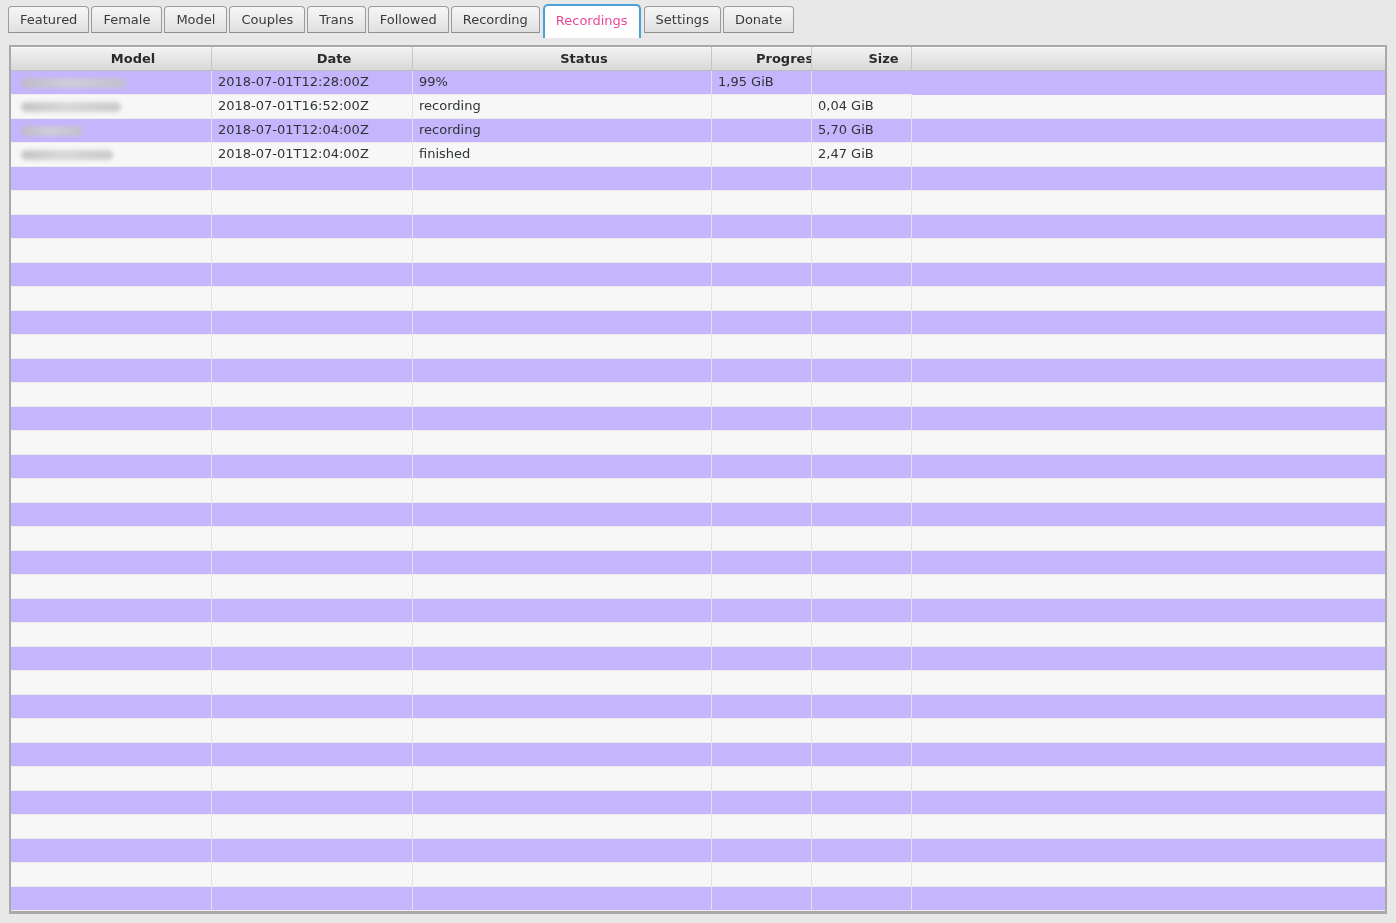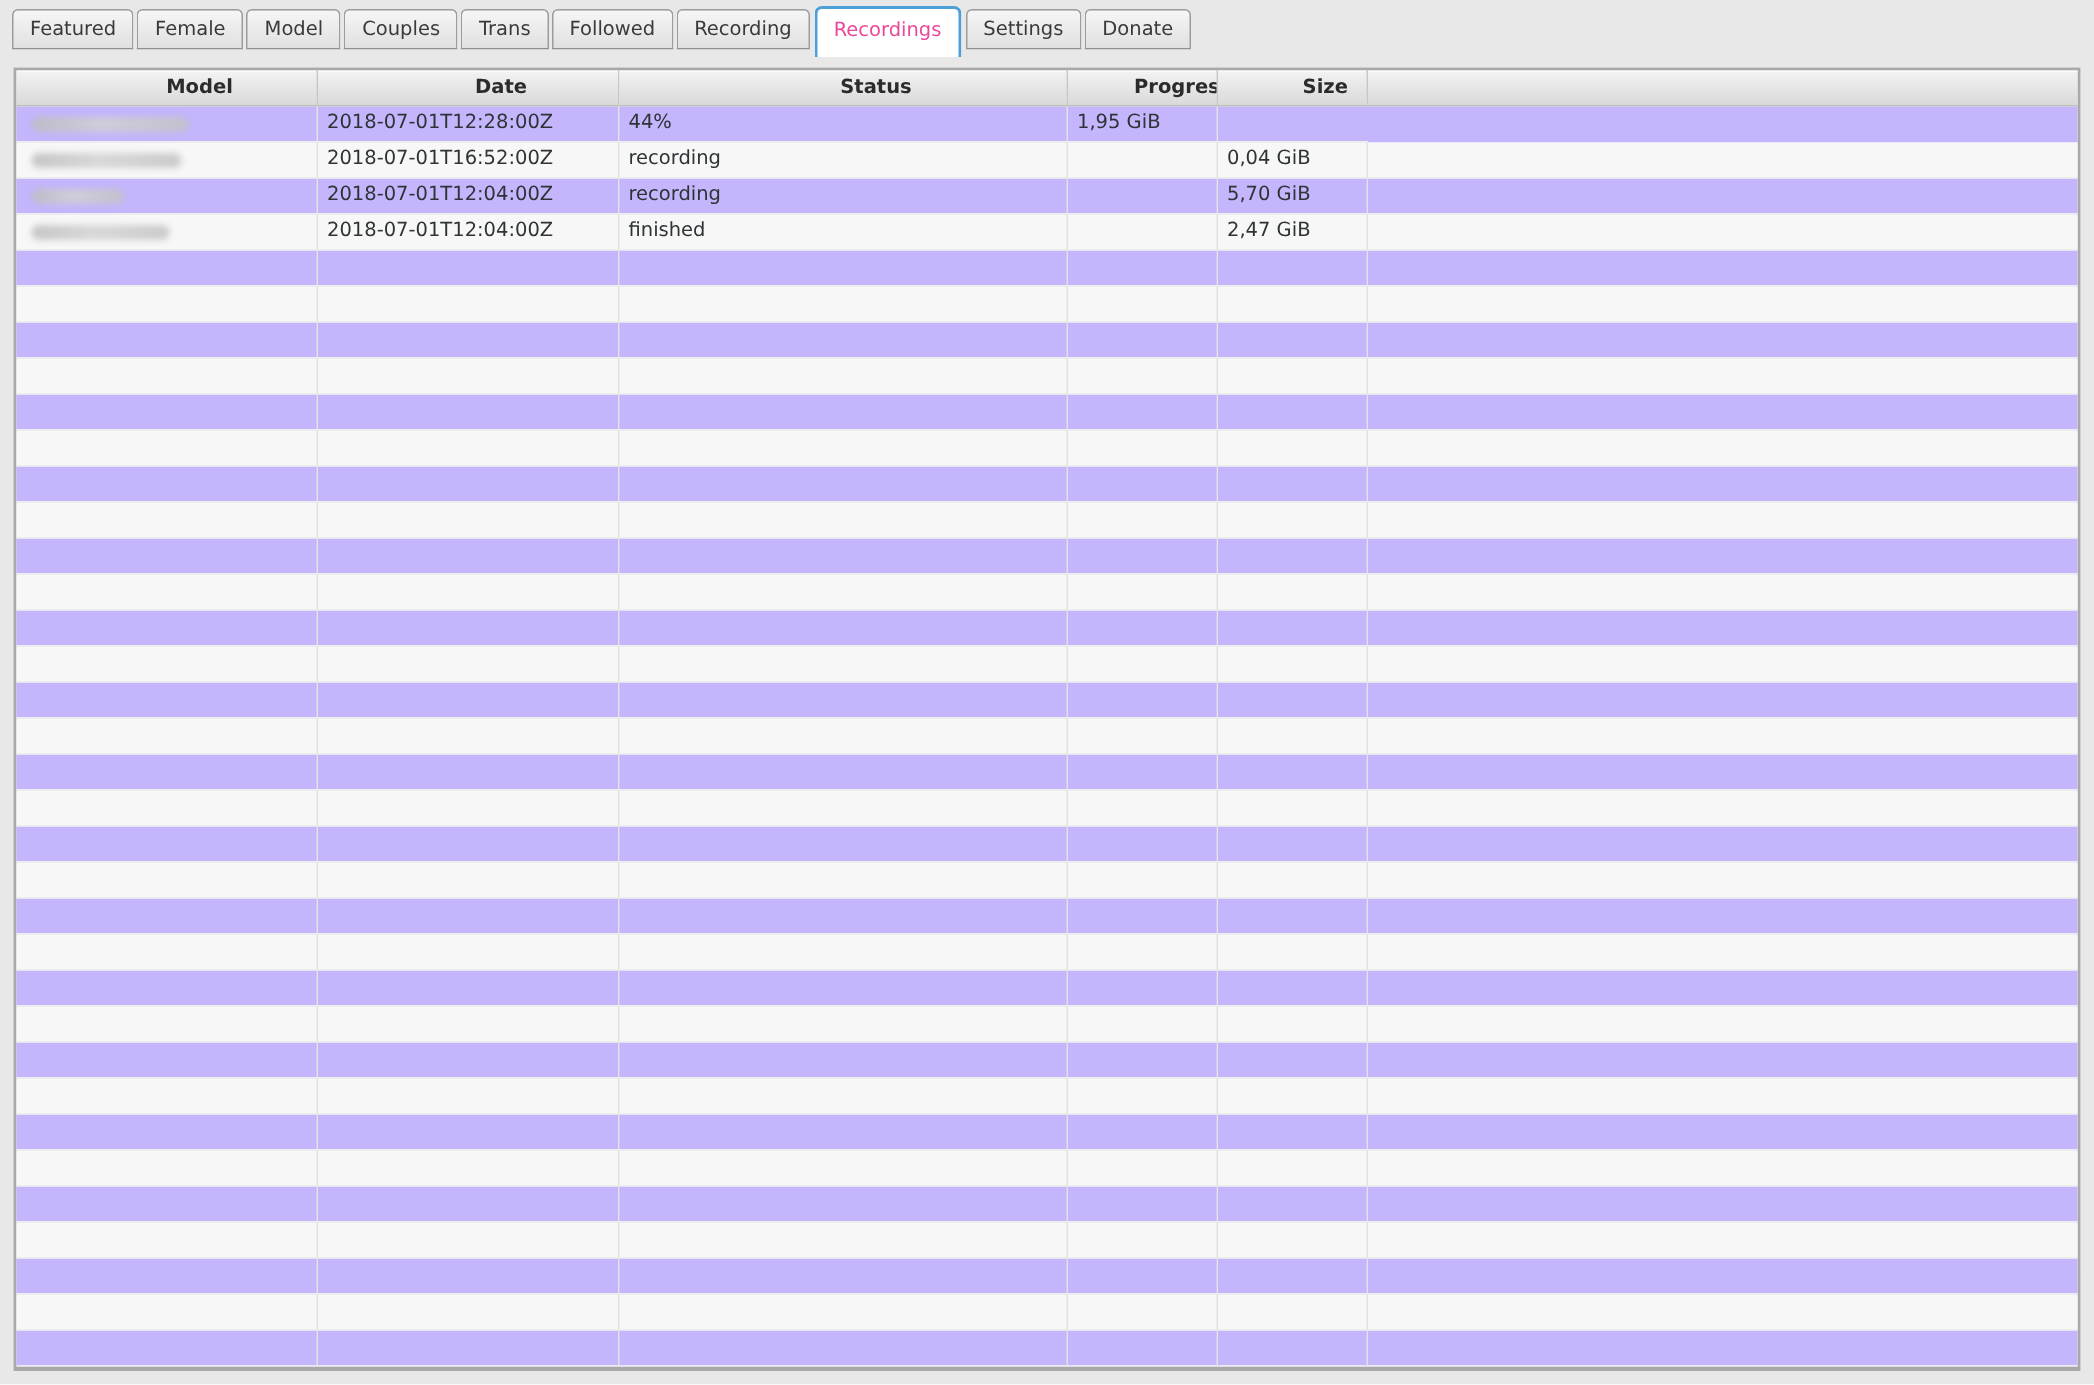--- a/index.html
+++ b/index.html
@@ -99,21 +99,21 @@
       <div class="hcell">Progress</div>
       <div class="hcell">Size</div>
       <div class="hcell"></div>
     </div>
     <div class="tbody">
         <div class="row grid">
           <div class="cell">
             <div class="redacted" style="width: 105px;"></div>
           </div>
           <div class="cell">2018-07-01T12:28:00Z</div>
-          <div class="cell">44%</div>
+          <div class="cell">99%</div>
           <div class="cell">1,95 GiB</div>
           <div class="cell"></div>
         </div>
         <div class="row grid stripe">
           <div class="cell">
             <div class="redacted" style="width: 100px;"></div>
           </div>
           <div class="cell">2018-07-01T16:52:00Z</div>
           <div class="cell">recording</div>
           <div class="cell"></div>

